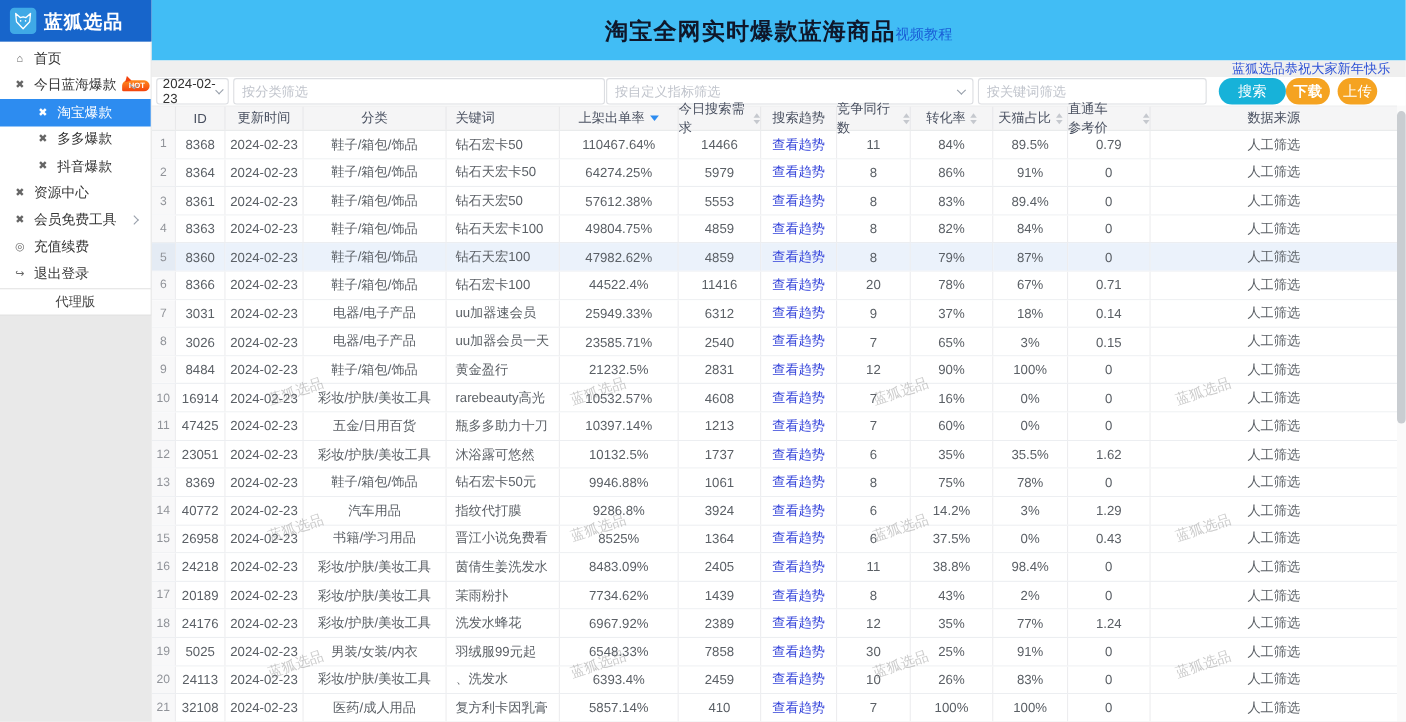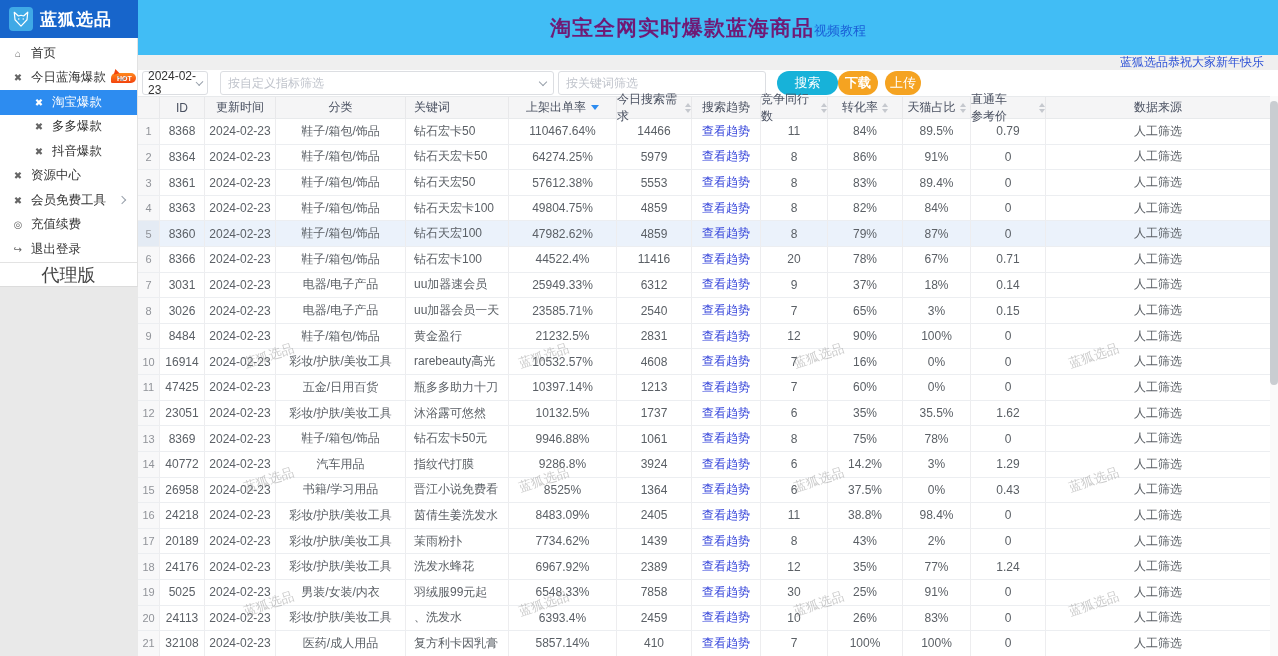--- a/index.html
+++ b/index.html
@@ -16,37 +16,37 @@
   .menu-item { height:24.5px; display:flex; align-items:center; padding-left:12px; font-size:12.5px; color:#333; cursor:pointer; position:relative; }
   .menu-item.sub { padding-left:33px; }
   .menu-item.selected { background:#2d8cf0; color:#fff; }
   .mi-icon { font-size:10px; color:#666; margin-right:7px; width:12px; text-align:center; }
   .menu-item.selected .mi-icon { color:#fff; }
   .hot-badge { margin-left:5px; background:linear-gradient(180deg,#ff8a1e,#f3430d); color:#fff; font-size:7px; font-weight:bold; padding:1.5px 4px 1px 6px; border-radius:8px 8px 8px 2px; position:relative; }
   .hot-badge:before { content:""; position:absolute; left:2px; top:-4px; width:0; height:0; border-left:3px solid transparent; border-right:3px solid transparent; border-bottom:5px solid #f3430d; transform:rotate(-15deg); }
   .chev { width:6px; height:6px; border-right:1.5px solid #98a0ab; border-bottom:1.5px solid #98a0ab; display:inline-block; }
   .chev.down { transform:rotate(45deg); position:absolute; right:12px; top:8px; }
   .chev.right { transform:rotate(-45deg); position:absolute; right:12px; top:9px; }
-  .agent-bar { height:25px; background:#fff; border-top:1px solid #e3e3e3; border-bottom:1px solid #dcdcdc; border-right:1px solid #e2e2e2; display:flex; align-items:center; justify-content:center; font-size:18px; color:#444; cursor:pointer; }
+  .agent-bar { height:25px; background:#fff; border-top:1px solid #e3e3e3; border-bottom:1px solid #dcdcdc; border-right:1px solid #e2e2e2; display:flex; align-items:center; justify-content:center; font-size:12px; color:#444; cursor:pointer; }
 
   
   .main { position:absolute; left:138px; top:0; width:1140px; height:656px; background:#fff; }
   .banner { height:55px; background:#41bdf5; display:flex; align-items:center; justify-content:center; }
-  .banner-title { color:#701a75; font-size:21px; font-weight:bold; letter-spacing:1px; }
+  .banner-title { color:#0f172a; font-size:21px; font-weight:bold; letter-spacing:1px; }
   .video-link { color:#1a5fd7; font-size:13px; margin-left:0; margin-top:6px; cursor:pointer; }
   .notice-bar { height:15px; background:#efefef; font-size:12px; color:#2c51d6; text-align:right; line-height:14px; padding-right:14px; }
 
   .filter-bar { height:26px; background:#fff; display:flex; align-items:center; }
   .ctl { height:24px; border:1px solid #dcdee2; border-radius:3px; font-size:12px; display:flex; align-items:center; background:#fff; }
   .date-select { width:66px; margin-left:4px; padding:0 5px; justify-content:space-between; color:#333; cursor:pointer; }
   .date-select .chev, .ind-select .chev { position:static; transform:rotate(45deg); margin-top:-3px; }
   .flt-input { width:338px; margin-left:4px; padding:0 7px; color:#333; }
   .flt-input::placeholder { color:#c0c4cc; }
   input.ctl { outline:none; }
-  .ind-select { width:334px; margin-left:12px; padding:0 7px; justify-content:space-between; color:#c0c4cc; cursor:pointer; }
+  .ind-select { width:334px; margin-left:1px; padding:0 7px; justify-content:space-between; color:#c0c4cc; cursor:pointer; }
   .kw-input { width:208px; margin-left:4px; }
   .btn { height:24px; border:none; border-radius:12px; color:#fff; font-size:13px; cursor:pointer; font-family:inherit; }
   .btn-search { width:61px; margin-left:11px; background:#17b2d9; }
   .btn-dl { width:40px; background:#f5a321;font-weight:bold; }
   .btn-ul { width:36px; margin-left:7px; background:#f5a321; }
 
   
   .table { position:relative; width:1132px; border-top:1px solid #e8eaec; }
   .thead { display:flex; height:22px; background:#f5f5f6; border-bottom:1px solid #e8eaec; }
   .th { display:flex; align-items:center; justify-content:center; font-size:12px; color:#495060; border-right:1px solid #e8e8ea; cursor:pointer; }
@@ -140,20 +140,21 @@
       <span class="banner-title">淘宝全网实时爆款蓝海商品</span>
       <span class="video-link">视频教程</span>
     </div>
     <div class="notice-bar">蓝狐选品恭祝大家新年快乐</div>
 
     <div class="filter-bar">
       <div class="ctl date-select">
         <span>2024-02-23</span>
         <span class="chev"></span>
       </div>
+      <input class="ctl flt-input" placeholder="按分类筛选" style="">
       <div class="ctl ind-select">
         <span>按自定义指标筛选</span>
         <span class="chev"></span>
       </div>
       <input class="ctl flt-input kw-input" placeholder="按关键词筛选" style="">
       <button class="btn btn-search">搜索</button>
       <button class="btn btn-dl">下载</button>
       <button class="btn btn-ul">上传</button>
     </div>
 

